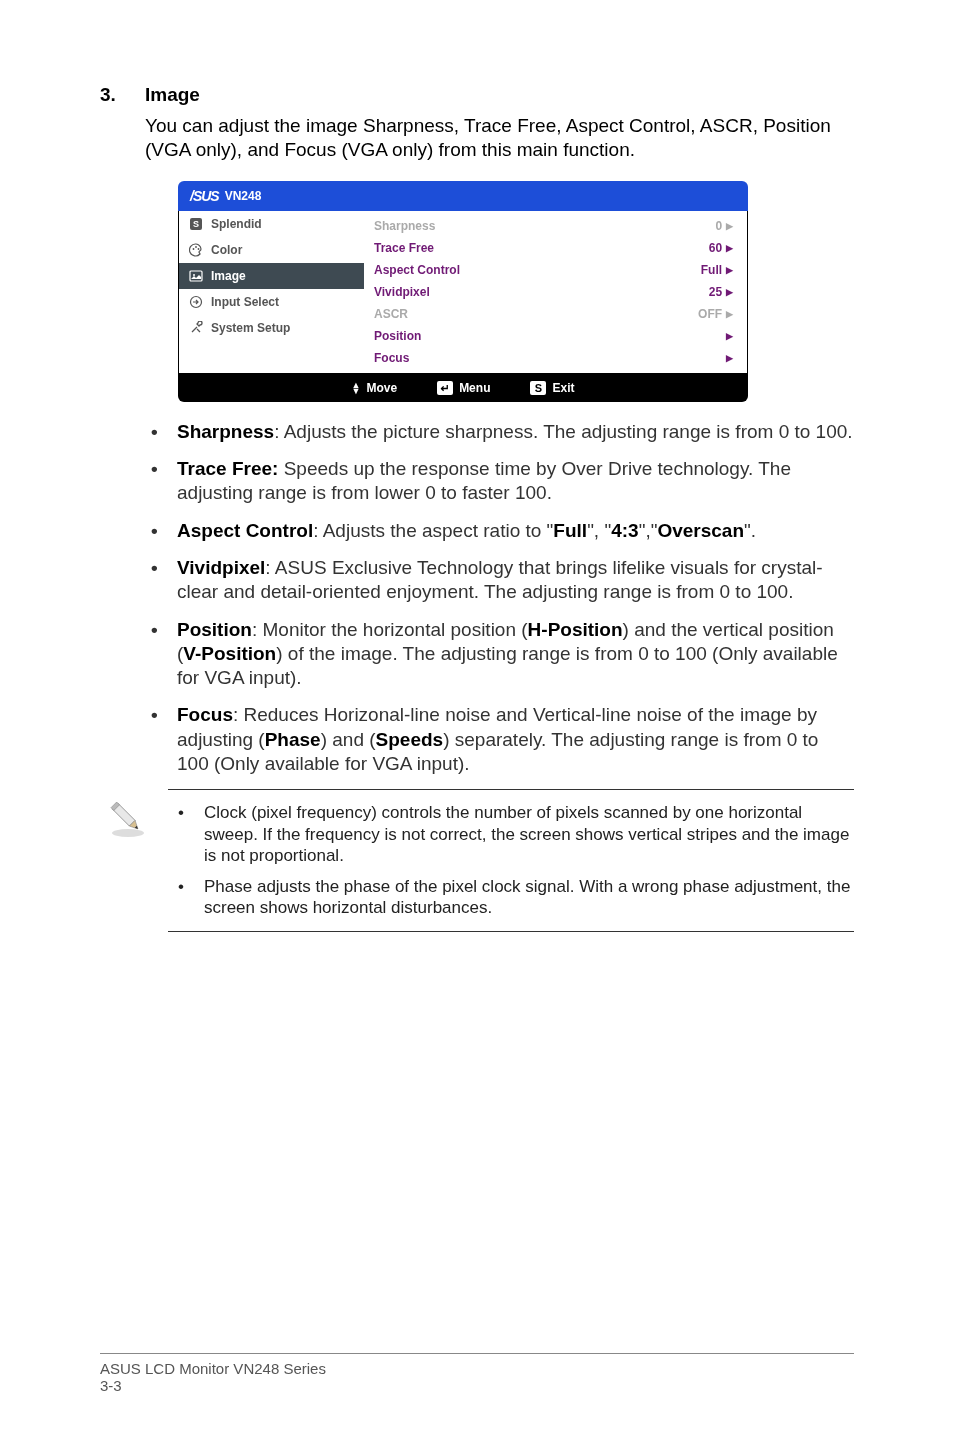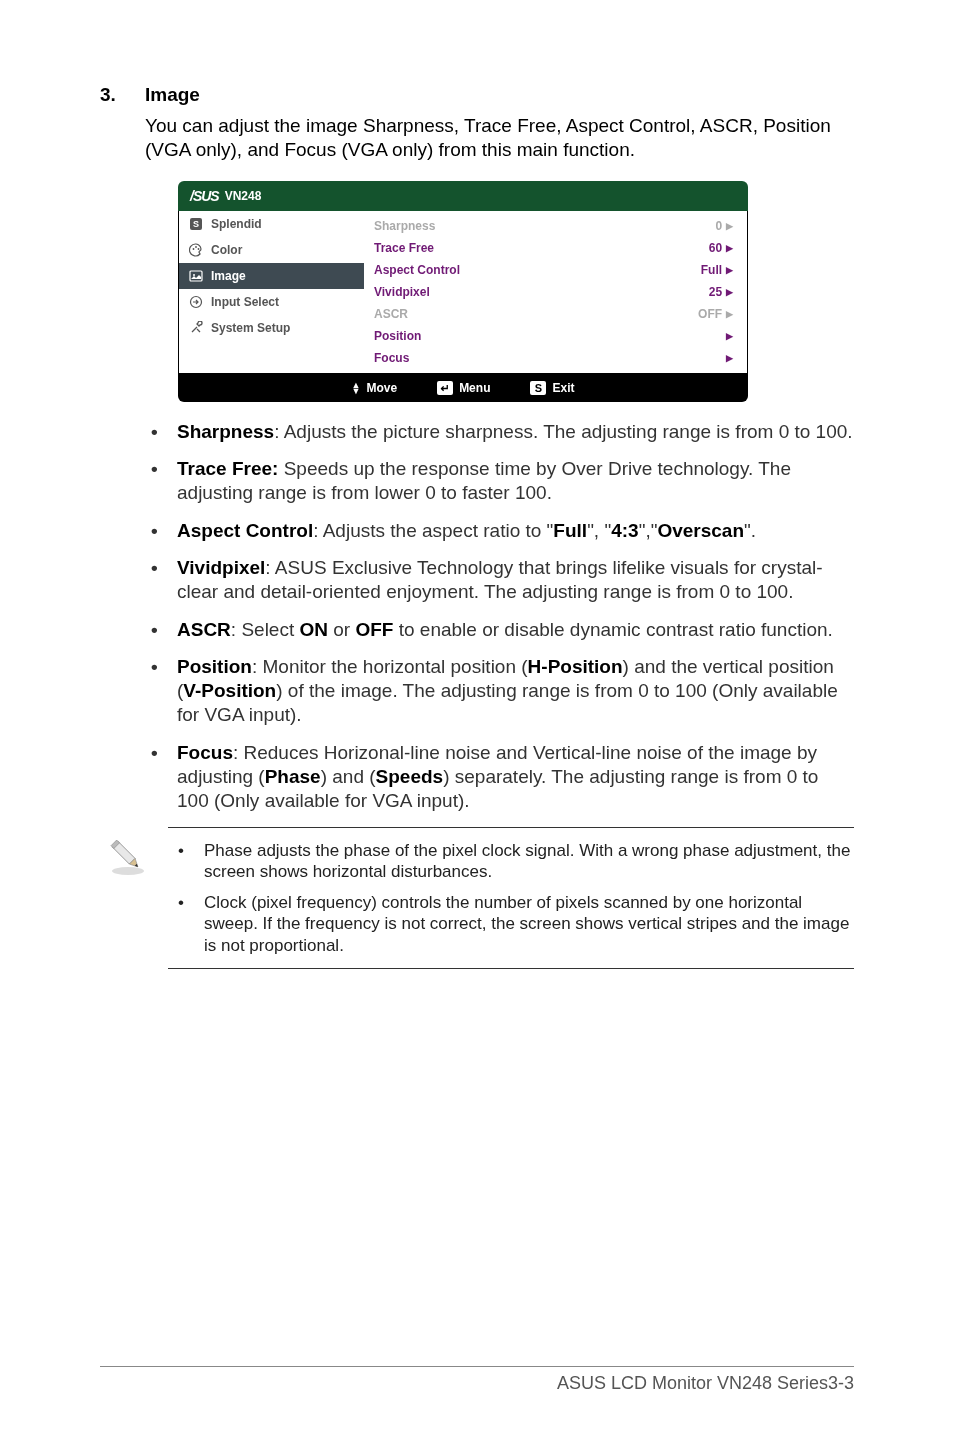--- a/index.html
+++ b/index.html
@@ -35,21 +35,21 @@
     color: #000000;
   }
   
   .osd {
     width: 570px;
     margin-left: 78px;
     margin-bottom: 18px;
     font-size: 12px;
   }
   .osd-title {
-    background: #14532d;
+    background: #1d4ed8;
     color: #fff;
     display: flex;
     align-items: center;
     height: 30px;
     padding: 0 12px;
     font-weight: bold;
     border-top-left-radius: 6px;
     border-top-right-radius: 6px;
   }
   .asus-logo {
@@ -194,23 +194,24 @@
   }
   
   .footer {
     position: absolute;
     bottom: 44px;
     left: 100px;
     right: 100px;
     border-top: 1px solid #888;
     padding-top: 6px;
     display: flex;
-    justify-content: flex-end;
-    font-size: 18px;
+    justify-content: space-between;
+    font-size: 15px;
     color: #555;
+    flex-direction: column;
   }
 </style>
 </head>
 <body>
 
 <div class="page">
 
   <div class="heading-row">
     <div class="heading-num">3.</div>
     <div class="heading-label">Image</div>
@@ -330,41 +331,40 @@
           <span>Exit</span>
         </span>
     </div>
   </div>
 
   <ul class="bullets">
     <li><b>Sharpness</b><span>: Adjusts the picture sharpness. The adjusting range is from 0 to 100.</span></li>
     <li><b>Trace Free:</b><span> Speeds up the response time by Over Drive technology. The adjusting range is from lower 0 to faster 100.</span></li>
     <li><b>Aspect Control</b><span>: Adjusts the aspect ratio to "</span><b>Full</b><span>", "</span><b>4:3</b><span>","</span><b>Overscan</b><span>".</span></li>
     <li><b>Vividpixel</b><span>: ASUS Exclusive Technology that brings lifelike visuals for crystal-clear and detail-oriented enjoyment. The adjusting range is from 0 to 100.</span></li>
-    <li><b>ASCR</b><span>: Select </span><b>ON</b><span> or </span><b>OFF</b><span> to enable or disable dynamic contrast ratio function.</span></li>
     <li><b>Position</b><span>: Monitor the horizontal position (</span><b>H-Position</b><span>) and the vertical position (</span><b>V-Position</b><span>) of the image. The adjusting range is from 0 to 100 (Only available for VGA input).</span></li>
     <li><b>Focus</b><span>: Reduces Horizonal-line noise and Vertical-line noise of the image by adjusting (</span><b>Phase</b><span>) and (</span><b>Speeds</b><span>) separately. The adjusting range is from 0 to 100 (Only available for VGA input).</span></li>
   </ul>
 
   <div class="note-wrap">
     <div class="pencil">
       <svg width="44" height="44" viewBox="0 0 44 44">
         <ellipse cx="22" cy="36" rx="16" ry="4" fill="#ddd"></ellipse>
         <g transform="rotate(-45 22 22)">
           <rect x="18" y="4" width="8" height="24" fill="#e8e8e8" stroke="#888" stroke-width="0.8"></rect>
           <polygon points="18,28 26,28 22,36" fill="#d8c090" stroke="#888" stroke-width="0.6"></polygon>
           <polygon points="20.5,33 23.5,33 22,36" fill="#333"></polygon>
           <rect x="18" y="2" width="8" height="4" fill="#bbb" stroke="#888" stroke-width="0.6"></rect>
         </g>
       </svg>
     </div>
     <div class="note-box">
       <ul class="note-list">
+        <li>Clock (pixel frequency) controls the number of pixels scanned by one horizontal sweep. If the frequency is not correct, the screen shows vertical stripes and the image is not proportional.</li>
         <li>Phase adjusts the phase of the pixel clock signal. With a wrong phase adjustment, the screen shows horizontal disturbances.</li>
-        <li>Clock (pixel frequency) controls the number of pixels scanned by one horizontal sweep. If the frequency is not correct, the screen shows vertical stripes and the image is not proportional.</li>
       </ul>
     </div>
   </div>
 
 </div>
 
 <div class="footer">
   <span>ASUS LCD Monitor VN248 Series</span>
   <span>3-3</span>
 </div>

